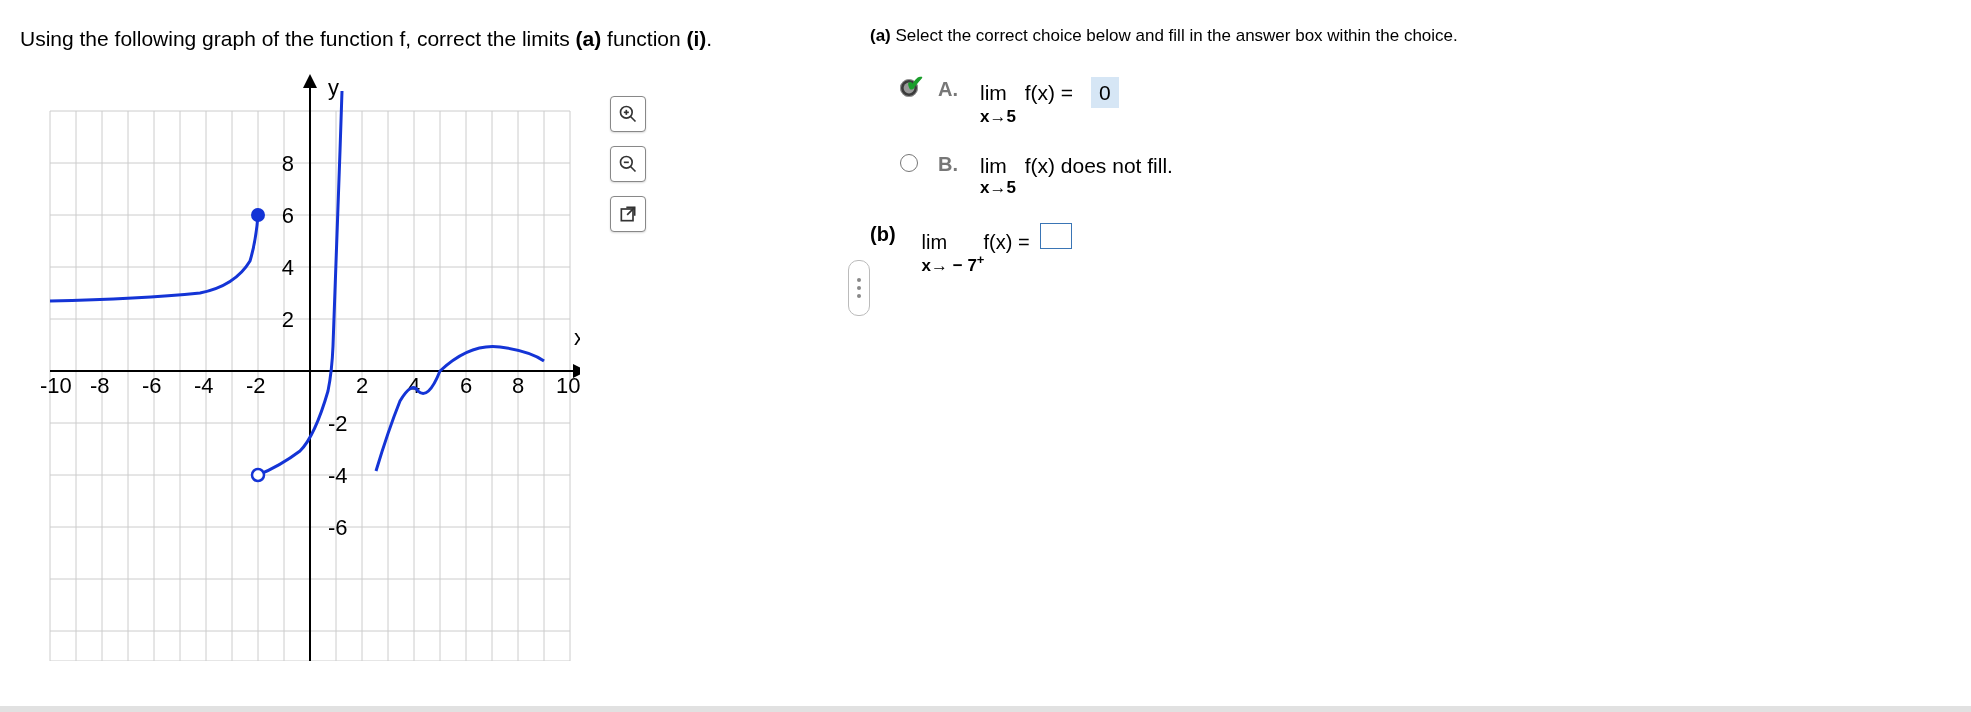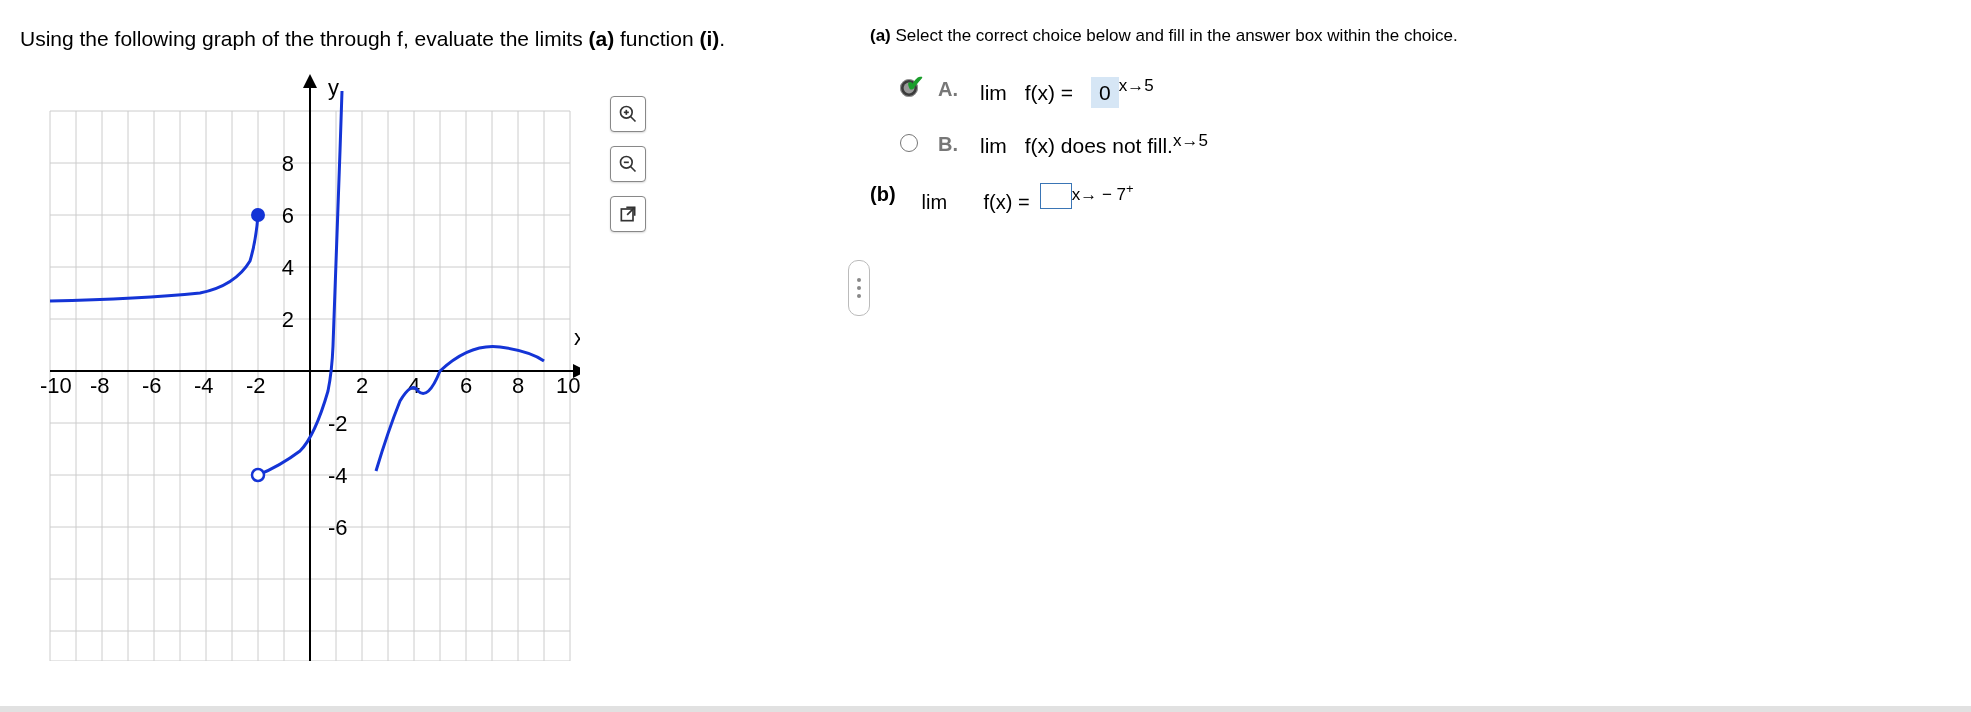--- a/index.html
+++ b/index.html
@@ -101,26 +101,27 @@
     font-weight: bold;
     color: #777;
     width: 26px;
     padding-top: 1px;
   }
   .choice-letter.sel { color: #777; }
   .choice-body {
     font-size: 21px;
     line-height: 1.3;
   }
-  .limit-row { display: flex; flex-direction: row; }
+  .limit-row { display: flex; flex-direction: column; }
   .limit-top { display: flex; align-items: baseline; gap: 6px; }
   .limit-sub {
     font-size: 17px;
     margin-top: -2px;
     margin-left: 0px;
+    font-weight: bold;
   }
   .answer-value {
     display: inline-block;
     background: #d6e6f5;
     padding: 2px 8px;
     min-width: 24px;
     text-align: center;
   }
   .answer-input-box {
     display: inline-block;
@@ -170,21 +171,21 @@
     height:6px;
     background:#e1e1e1;
   }
 </style>
 </head>
 <body>
 
 <div class="container">
   <div class="left-panel">
     <p class="instruction">
-      <span>Using the following graph of the through f, evaluate the limits </span><span class="bolded">(a)</span><span> function </span><span class="bolded">(i)</span><span>.</span>
+      <span>Using the following graph of the function f, correct the limits </span><span class="bolded">(a)</span><span> function </span><span class="bolded">(i)</span><span>.</span>
     </p>
 
     <div class="graph-wrap">
       <svg class="graph" width="540" height="590" viewBox="0 0 540 590">
         <defs>
           <marker id="arrow" viewBox="0 0 10 10" refX="5" refY="5" markerWidth="7" markerHeight="7" orient="auto-start-reverse">
             <path d="M 0 0 L 10 5 L 0 10 z" fill="#000"></path>
           </marker>
         </defs>
 

